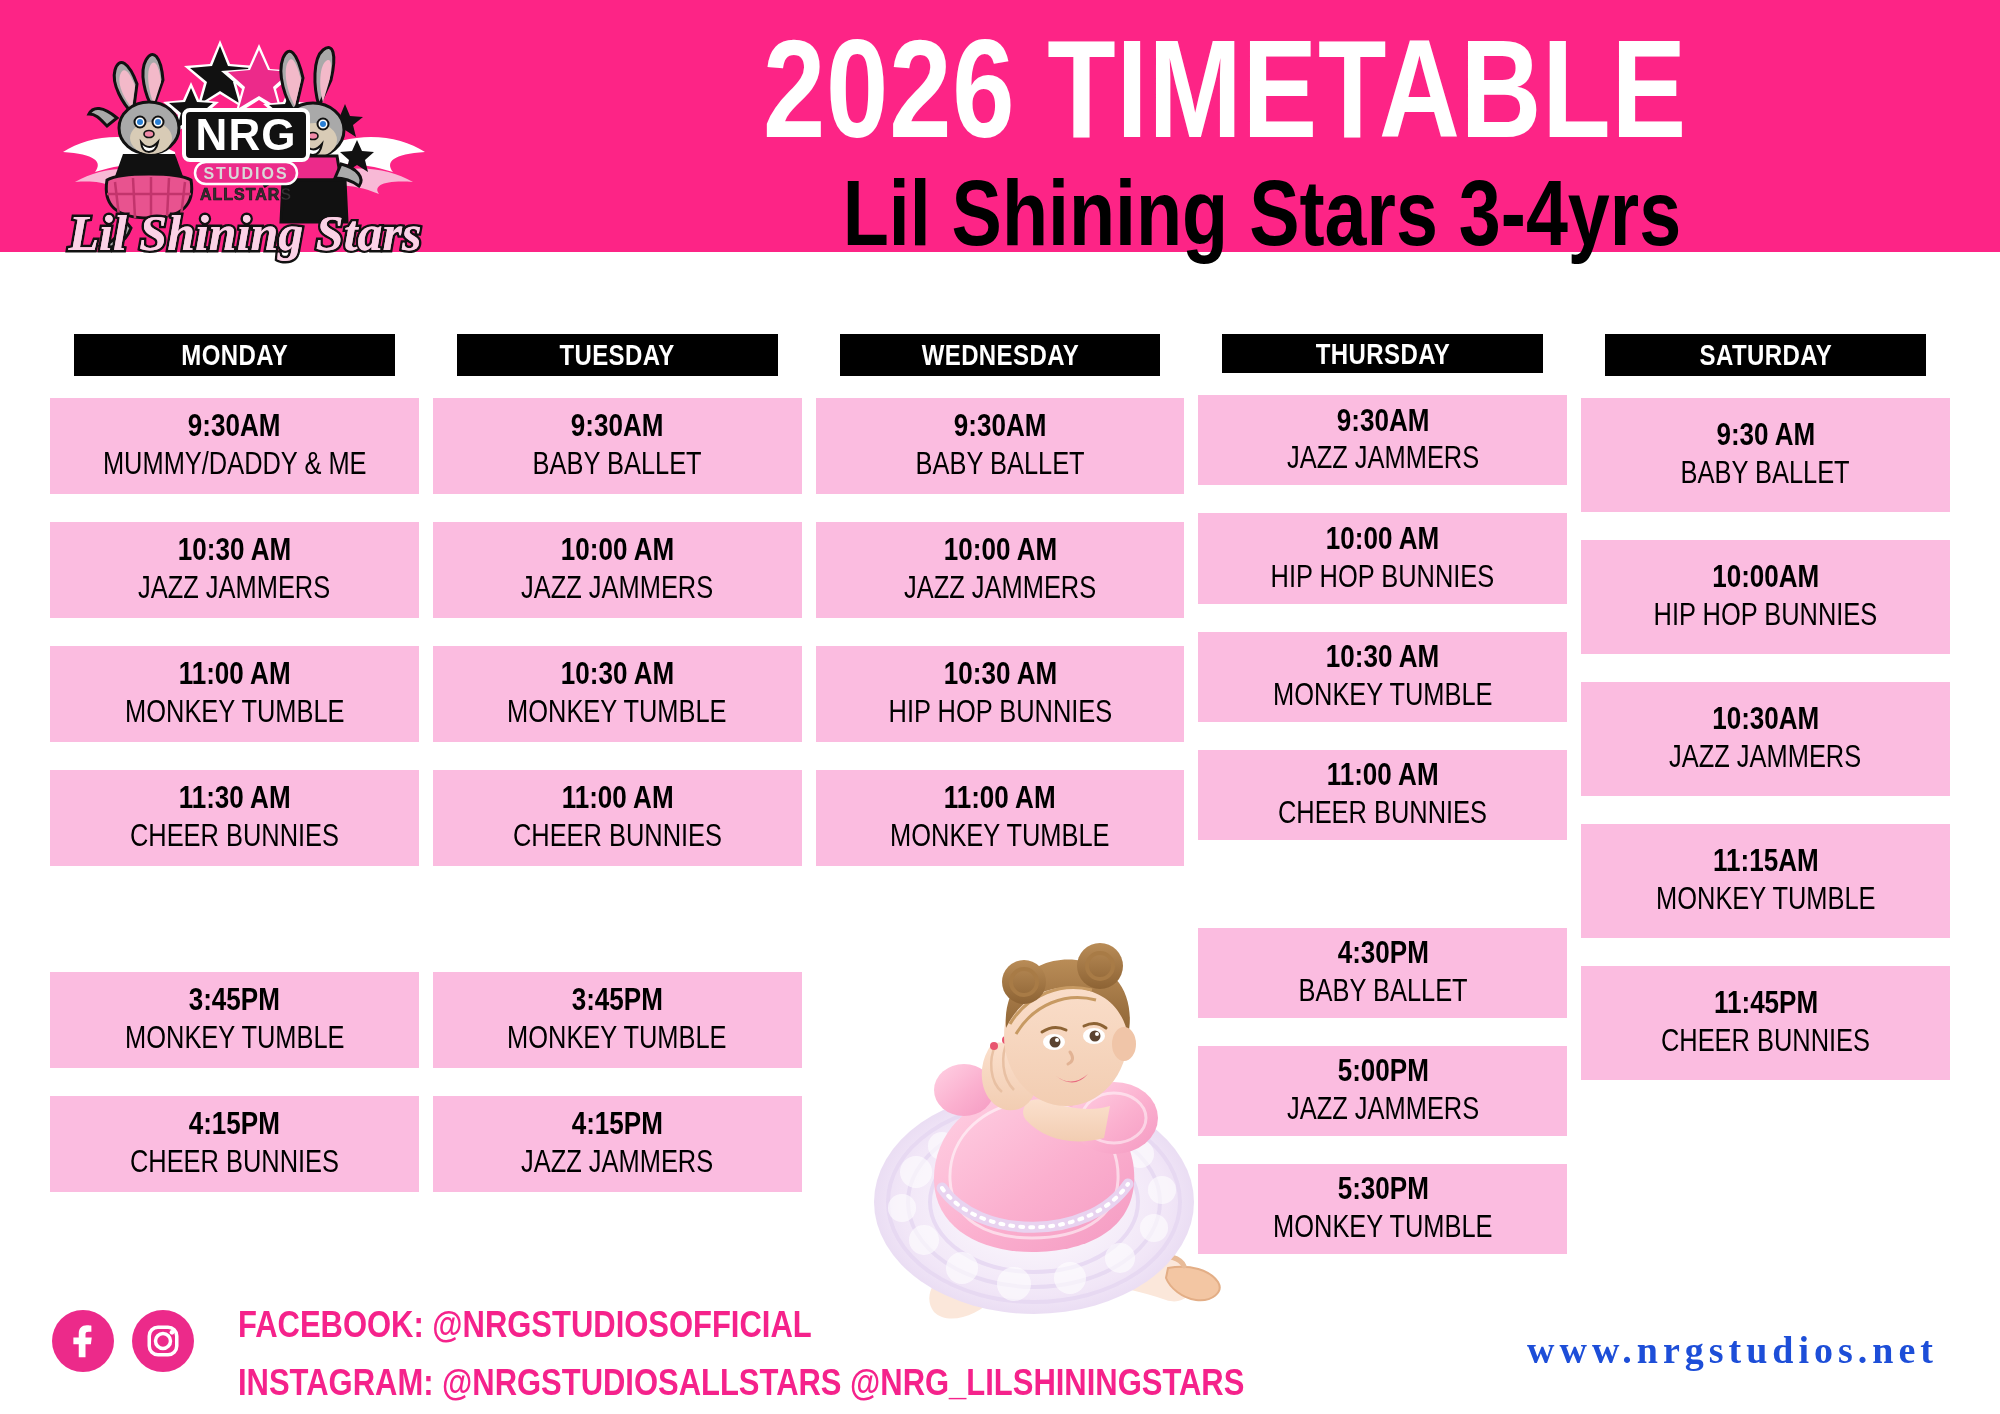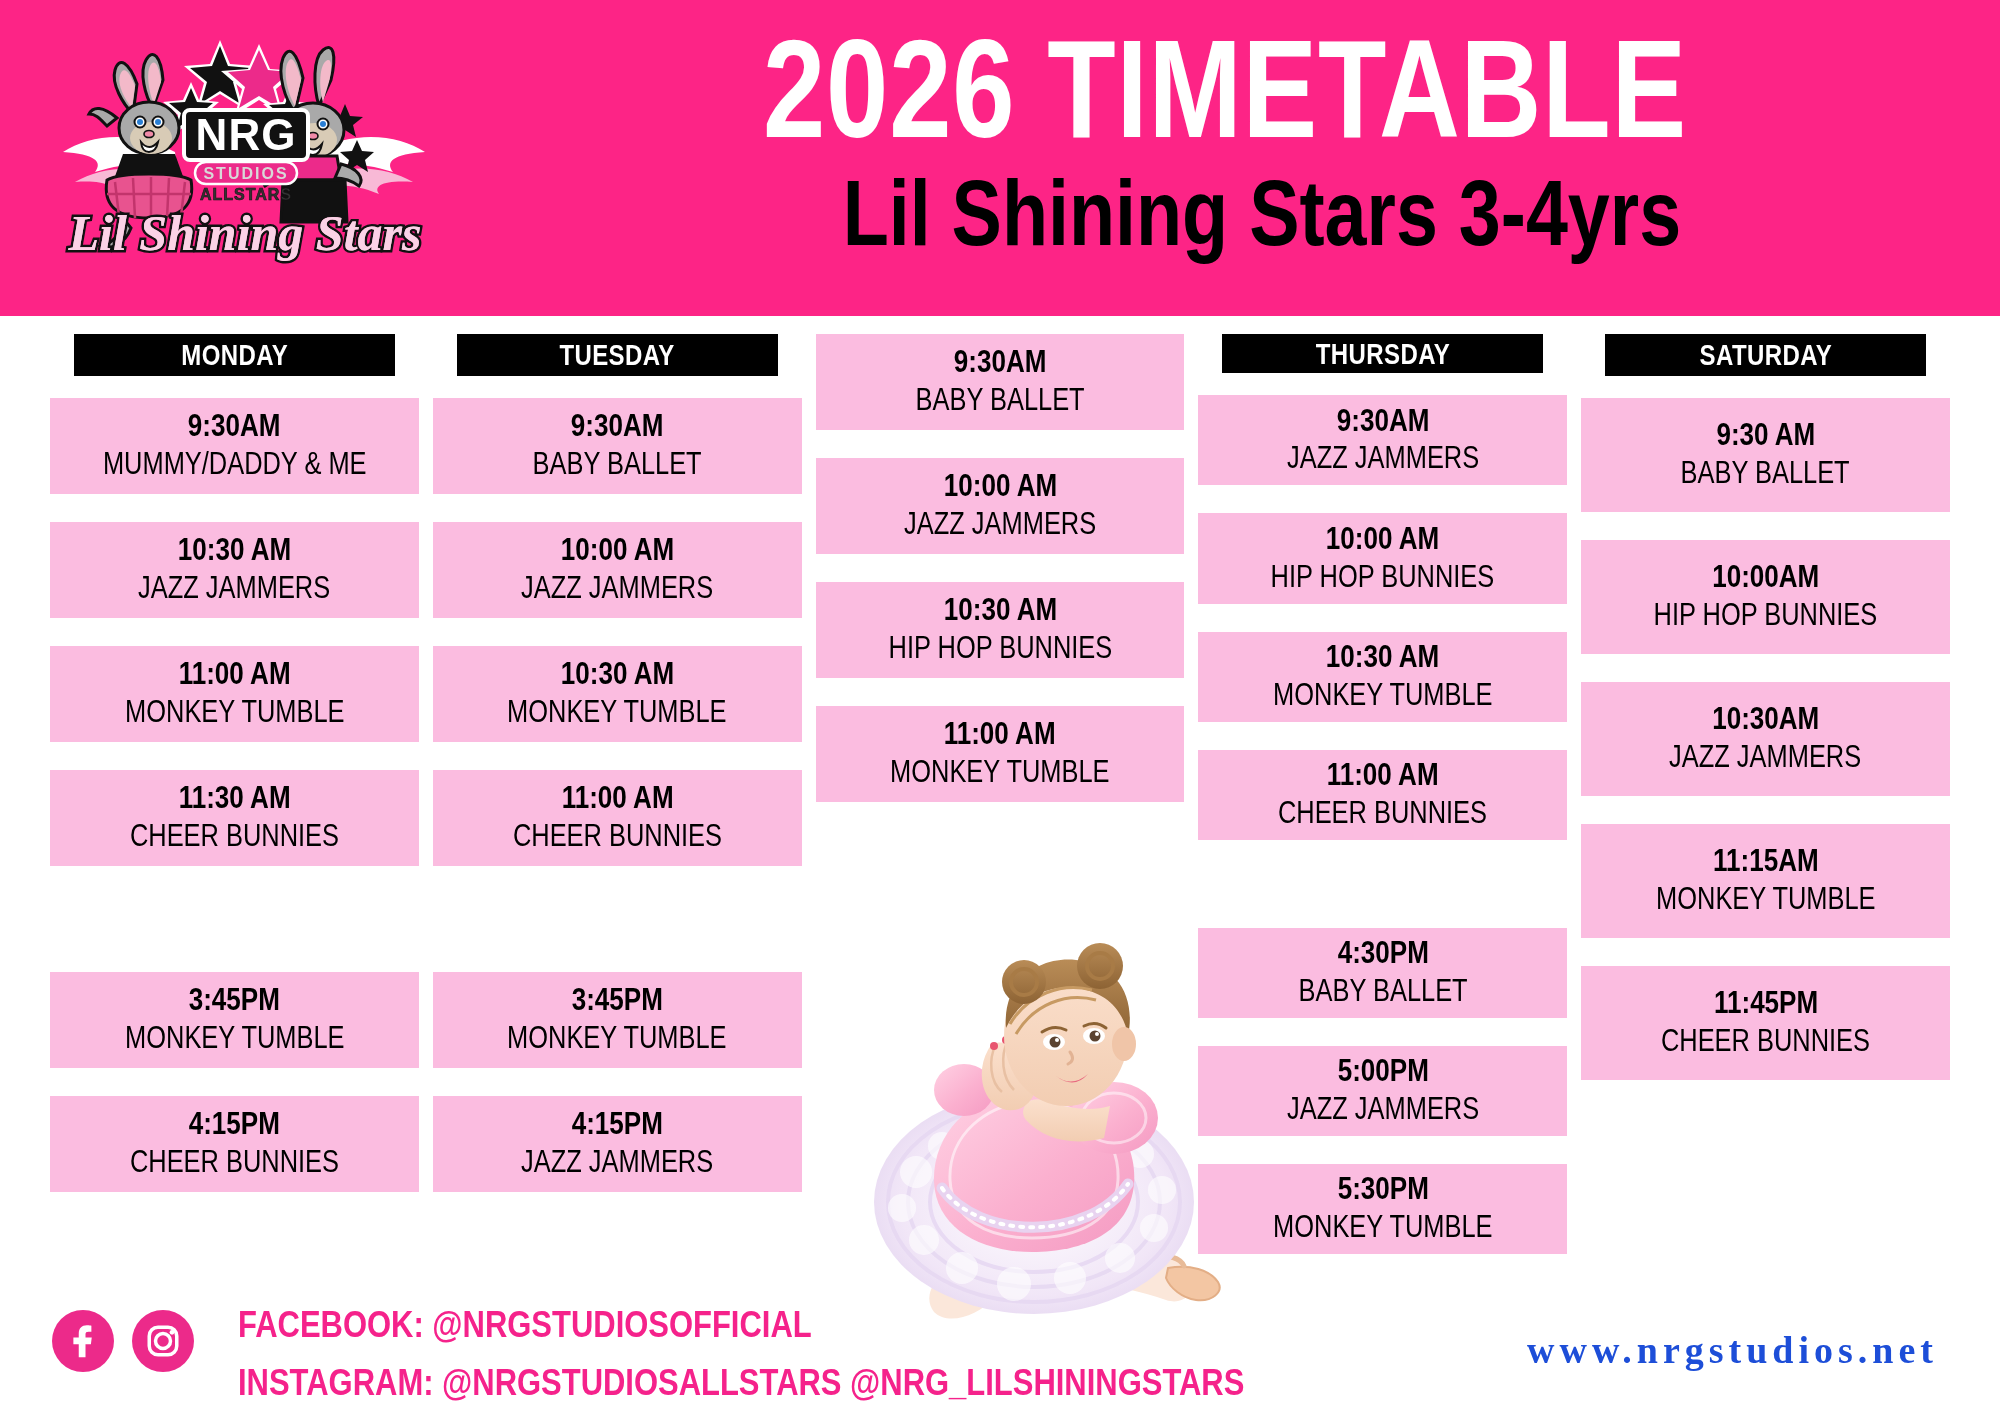--- a/index.html
+++ b/index.html
@@ -7,21 +7,21 @@
     width: 2000px; height: 1414px;
     background: #ffffff;
     font-family: "Liberation Sans", sans-serif;
     overflow: hidden;
   }
   .poster { position: relative; width: 2000px; height: 1414px; background: #fff; }
 
   
   .header {
     position: absolute; left: 0; top: 0;
-    width: 2000px; height: 316px;
+    width: 2000px; height: 252px;
     background: #fd2486;
   }
   .logo-wrap {
     position: absolute; left: 45px; top: 22px;
     width: 400px; height: 255px;
   }
   .logo-svg { width: 400px; height: 255px; display: block; }
 
   .title-block {
     position: absolute; right: 50px; top: 18px;
@@ -296,20 +296,23 @@
         <div class="slot">
           <div class="time">3:45PM</div>
           <div class="cls">MONKEY TUMBLE</div>
         </div>
         <div class="slot">
           <div class="time">4:15PM</div>
           <div class="cls">JAZZ JAMMERS</div>
         </div>
       </div>
       <div class="day-col col-wed">
+        <div class="day-header">
+          <span>WEDNESDAY</span>
+        </div>
         <div class="slot">
           <div class="time">9:30AM</div>
           <div class="cls">BABY BALLET</div>
         </div>
         <div class="slot">
           <div class="time">10:00 AM</div>
           <div class="cls">JAZZ JAMMERS</div>
         </div>
         <div class="slot">
           <div class="time">10:30 AM</div>

